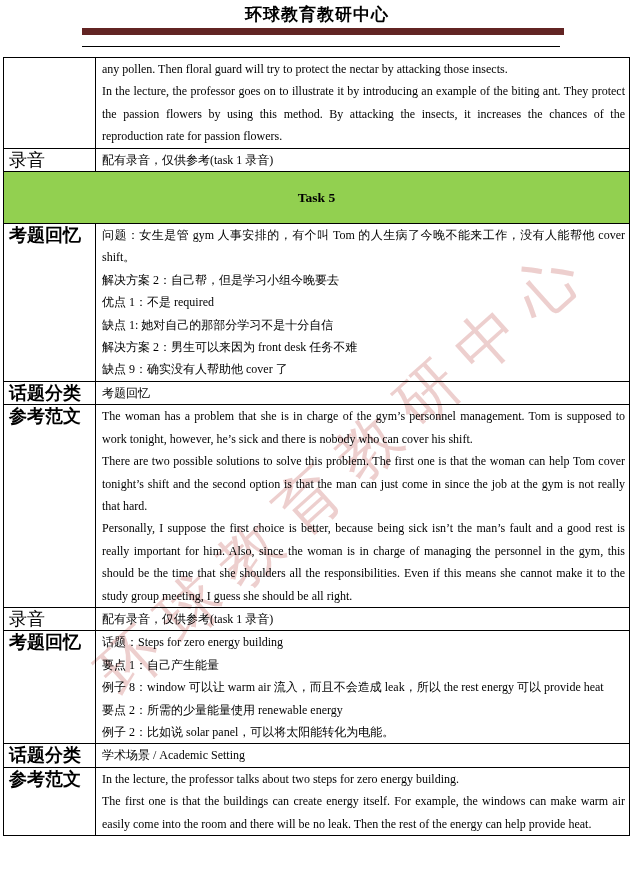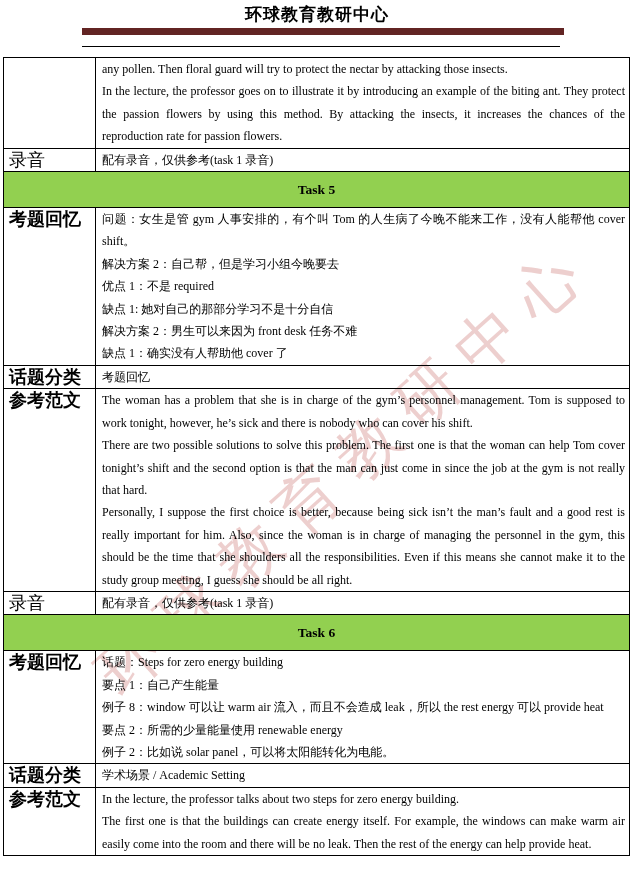--- a/index.html
+++ b/index.html
@@ -31,21 +31,21 @@
   td{border:1px solid #000;vertical-align:top;background:transparent;}
   td.label-cell{
     width:84px;padding:0 2px 0 5px;
     font-size:18px;font-weight:bold;line-height:22.4px;
   }
   td.label-cell.label-regular{font-weight:normal;}
   td.content-cell{padding:0 4px 0 6px;font-size:12px;line-height:22.4px;}
   td.content-cell p{margin:0;text-align:justify;}
   td.task-cell{
     background:#92D050;text-align:center;font-weight:bold;
-    font-size:13.5px;line-height:19px;padding:8px;
+    font-size:13.5px;line-height:19px;padding:16px;
   }
 </style>
 </head>
 <body>
 
 <div class="watermark">环球教育教研中心</div>
 
 <div class="doc-header">
   <div class="doc-title">环球教育教研中心</div>
   <div class="accent-bar"></div>
@@ -71,21 +71,21 @@
       <td class="task-cell" colspan="2">Task 5</td>
     </tr>
     <tr>
       <td class="label-cell">考题回忆</td>
       <td class="content-cell">
         <p>问题：女生是管 gym 人事安排的，有个叫 Tom 的人生病了今晚不能来工作，没有人能帮他 cover shift。</p>
         <p>解决方案 2：自己帮，但是学习小组今晚要去</p>
         <p>优点 1：不是 required</p>
         <p>缺点 1: 她对自己的那部分学习不是十分自信</p>
         <p>解决方案 2：男生可以来因为 front desk 任务不难</p>
-        <p>缺点 1：确实没有人帮助他 cover 了</p>
+        <p>缺点 9：确实没有人帮助他 cover 了</p>
       </td>
     </tr>
     <tr>
       <td class="label-cell">话题分类</td>
       <td class="content-cell">
         <p>考题回忆</p>
       </td>
     </tr>
     <tr>
       <td class="label-cell">参考范文</td>
@@ -93,23 +93,20 @@
         <p>The woman has a problem that she is in charge of the gym’s personnel management. Tom is supposed to work tonight, however, he’s sick and there is nobody who can cover his shift.</p>
         <p>There are two possible solutions to solve this problem. The first one is that the woman can help Tom cover tonight’s shift and the second option is that the man can just come in since the job at the gym is not really that hard.</p>
         <p>Personally, I suppose the first choice is better, because being sick isn’t the man’s fault and a good rest is really important for him. Also, since the woman is in charge of managing the personnel in the gym, this should be the time that she shoulders all the responsibilities. Even if this means she cannot make it to the study group meeting, I guess she should be all right.</p>
       </td>
     </tr>
     <tr>
       <td class="label-cell label-regular">录音</td>
       <td class="content-cell">
         <p>配有录音，仅供参考(task 1 录音)</p>
       </td>
-    </tr>
-    <tr>
-      <td class="task-cell" colspan="2">Task 6</td>
     </tr>
     <tr>
       <td class="label-cell">考题回忆</td>
       <td class="content-cell">
         <p>话题：Steps for zero energy building</p>
         <p>要点 1：自己产生能量</p>
         <p>例子 8：window 可以让 warm air 流入，而且不会造成 leak，所以 the rest energy 可以 provide heat</p>
         <p>要点 2：所需的少量能量使用 renewable energy</p>
         <p>例子 2：比如说 solar panel，可以将太阳能转化为电能。</p>
       </td>

